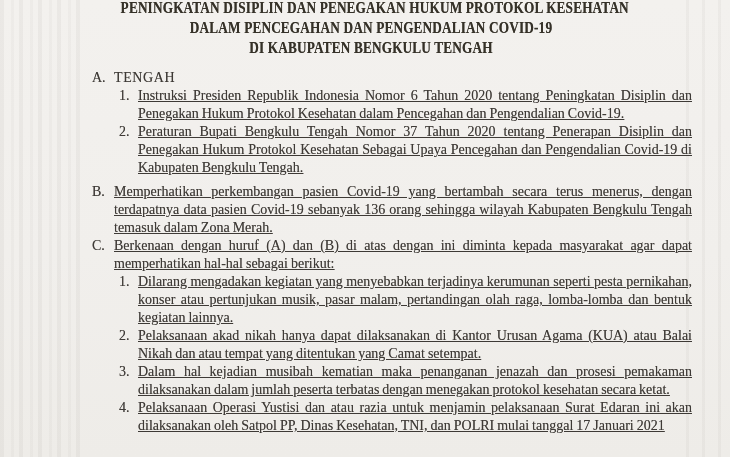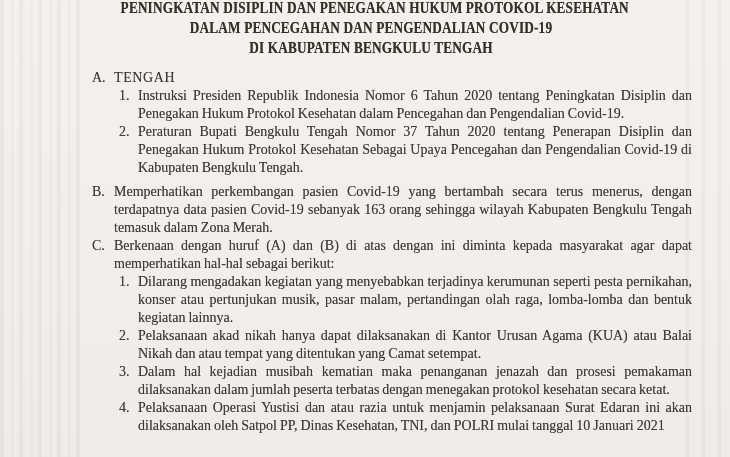--- a/index.html
+++ b/index.html
@@ -63,21 +63,21 @@
     word-spacing: -0.5px;
     text-shadow: 0 0 0.4px rgba(62,58,54,0.55);
   }
 
   .row { display: flex; align-items: flex-start; }
   .lbl { flex: 0 0 22px; }
   .sec-head { letter-spacing: 0.6px; }
 
   .item { padding-left: 27px; }
   .num { flex: 0 0 19px; }
-  .txt { flex: 1 1 auto; text-align: justify; }
+  .txt { flex: 1 1 auto; text-align: justify; text-decoration: underline; }
 
   .sec-b { margin-top: 6px; }
 </style>
 </head>
 <body>
 
 <div class="page">
 
   <div class="band band-left"></div>
   <div class="band band-right"></div>
@@ -101,21 +101,21 @@
       </div>
       <div class="row item">
         <span class="num">2.</span>
         <span class="txt">Peraturan Bupati Bengkulu Tengah Nomor 37 Tahun 2020 tentang Penerapan Disiplin dan Penegakan Hukum Protokol Kesehatan Sebagai Upaya Pencegahan dan Pengendalian Covid-19 di Kabupaten Bengkulu Tengah.</span>
       </div>
     </section>
 
     <section class="sec-b">
       <div class="row">
         <span class="lbl">B.</span>
-        <span class="txt">Memperhatikan perkembangan pasien Covid-19 yang bertambah secara terus menerus, dengan terdapatnya data pasien Covid-19 sebanyak 163 orang sehingga wilayah Kabupaten Bengkulu Tengah temasuk dalam Zona Merah.</span>
+        <span class="txt">Memperhatikan perkembangan pasien Covid-19 yang bertambah secara terus menerus, dengan terdapatnya data pasien Covid-19 sebanyak 136 orang sehingga wilayah Kabupaten Bengkulu Tengah temasuk dalam Zona Merah.</span>
       </div>
     </section>
 
     <section>
       <div class="row">
         <span class="lbl">C.</span>
         <span class="txt">Berkenaan dengan huruf (A) dan (B) di atas dengan ini diminta kepada masyarakat agar dapat memperhatikan hal-hal sebagai berikut:</span>
       </div>
       <div class="row item">
         <span class="num">1.</span>
@@ -124,18 +124,18 @@
       <div class="row item">
         <span class="num">2.</span>
         <span class="txt">Pelaksanaan akad nikah hanya dapat dilaksanakan di Kantor Urusan Agama (KUA) atau Balai Nikah dan atau tempat yang ditentukan yang Camat setempat.</span>
       </div>
       <div class="row item">
         <span class="num">3.</span>
         <span class="txt">Dalam hal kejadian musibah kematian maka penanganan jenazah dan prosesi pemakaman dilaksanakan dalam jumlah peserta terbatas dengan menegakan protokol kesehatan secara ketat.</span>
       </div>
       <div class="row item">
         <span class="num">4.</span>
-        <span class="txt">Pelaksanaan Operasi Yustisi dan atau razia untuk menjamin pelaksanaan Surat Edaran ini akan dilaksanakan oleh Satpol PP, Dinas Kesehatan, TNI, dan POLRI mulai tanggal 10 Januari 2021</span>
+        <span class="txt">Pelaksanaan Operasi Yustisi dan atau razia untuk menjamin pelaksanaan Surat Edaran ini akan dilaksanakan oleh Satpol PP, Dinas Kesehatan, TNI, dan POLRI mulai tanggal 17 Januari 2021</span>
       </div>
     </section>
 
   </main>
 </div>
 
 </body></html>

